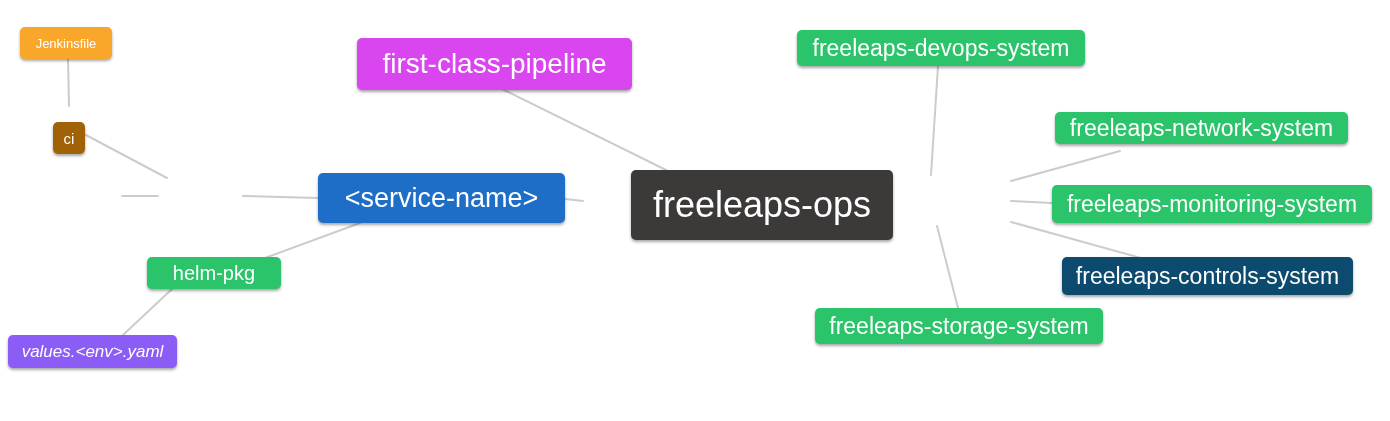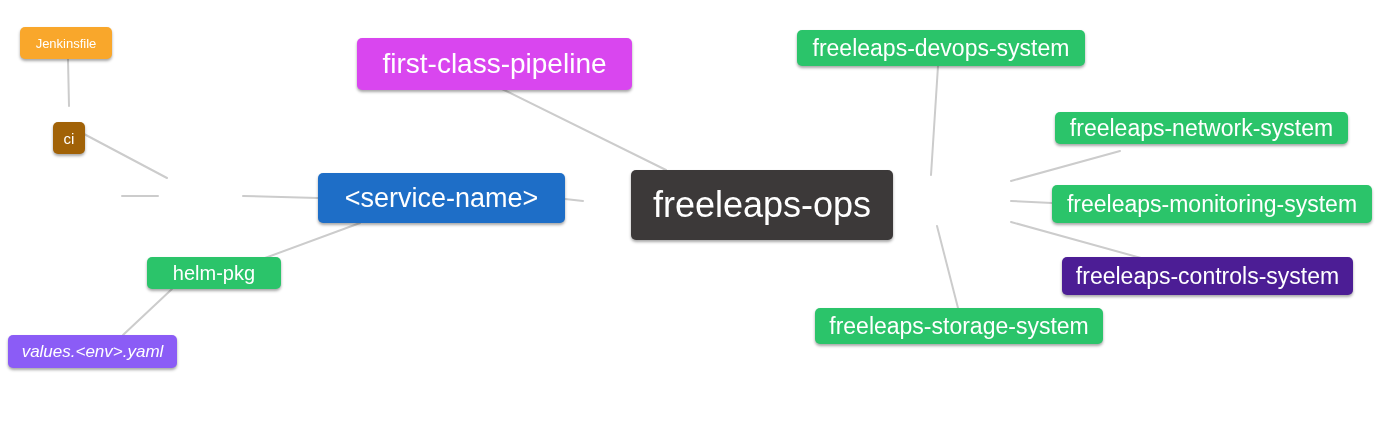--- a/index.html
+++ b/index.html
@@ -70,21 +70,21 @@
 
   <div class="node" style="left: 583px; top: 170px; width: 262px; height: 70px; font-size: 36px; background: rgb(60, 57, 57); margin-left: 48px;">freeleaps-ops</div>
 
 
   <div class="node" style="left: 797px; top: 30px; width: 288px; height: 36px; font-size: 23px; background: rgb(43, 196, 106);">freeleaps-devops-system</div>
 
   <div class="node" style="left: 1055px; top: 112px; width: 293px; height: 32px; font-size: 23px; background: rgb(43, 196, 106);">freeleaps-network-system</div>
 
   <div class="node" style="left: 1052px; top: 185px; width: 320px; height: 38px; font-size: 23px; background: rgb(43, 196, 106);">freeleaps-monitoring-system</div>
 
-  <div class="node" style="left: 1062px; top: 257px; width: 291px; height: 38px; font-size: 23px; background: #4c1d95;">freeleaps-controls-system</div>
+  <div class="node" style="left: 1062px; top: 257px; width: 291px; height: 38px; font-size: 23px; background: #0c4a6e;">freeleaps-controls-system</div>
 
   <div class="node" style="left: 815px; top: 308px; width: 288px; height: 36px; font-size: 23px; background: rgb(43, 196, 106);">freeleaps-storage-system</div>
 
   <div class="node" style="left: 147px; top: 257px; width: 134px; height: 32px; font-size: 20px; background: rgb(43, 196, 106);">helm-pkg</div>
 
   <div class="node" style="left: 8px; top: 335px; width: 169px; height: 33px; font-size: 17px; background: #8b5cf6; font-style: italic;">values.&lt;env&gt;.yaml</div>
 
 </div>
 
 </body></html>

